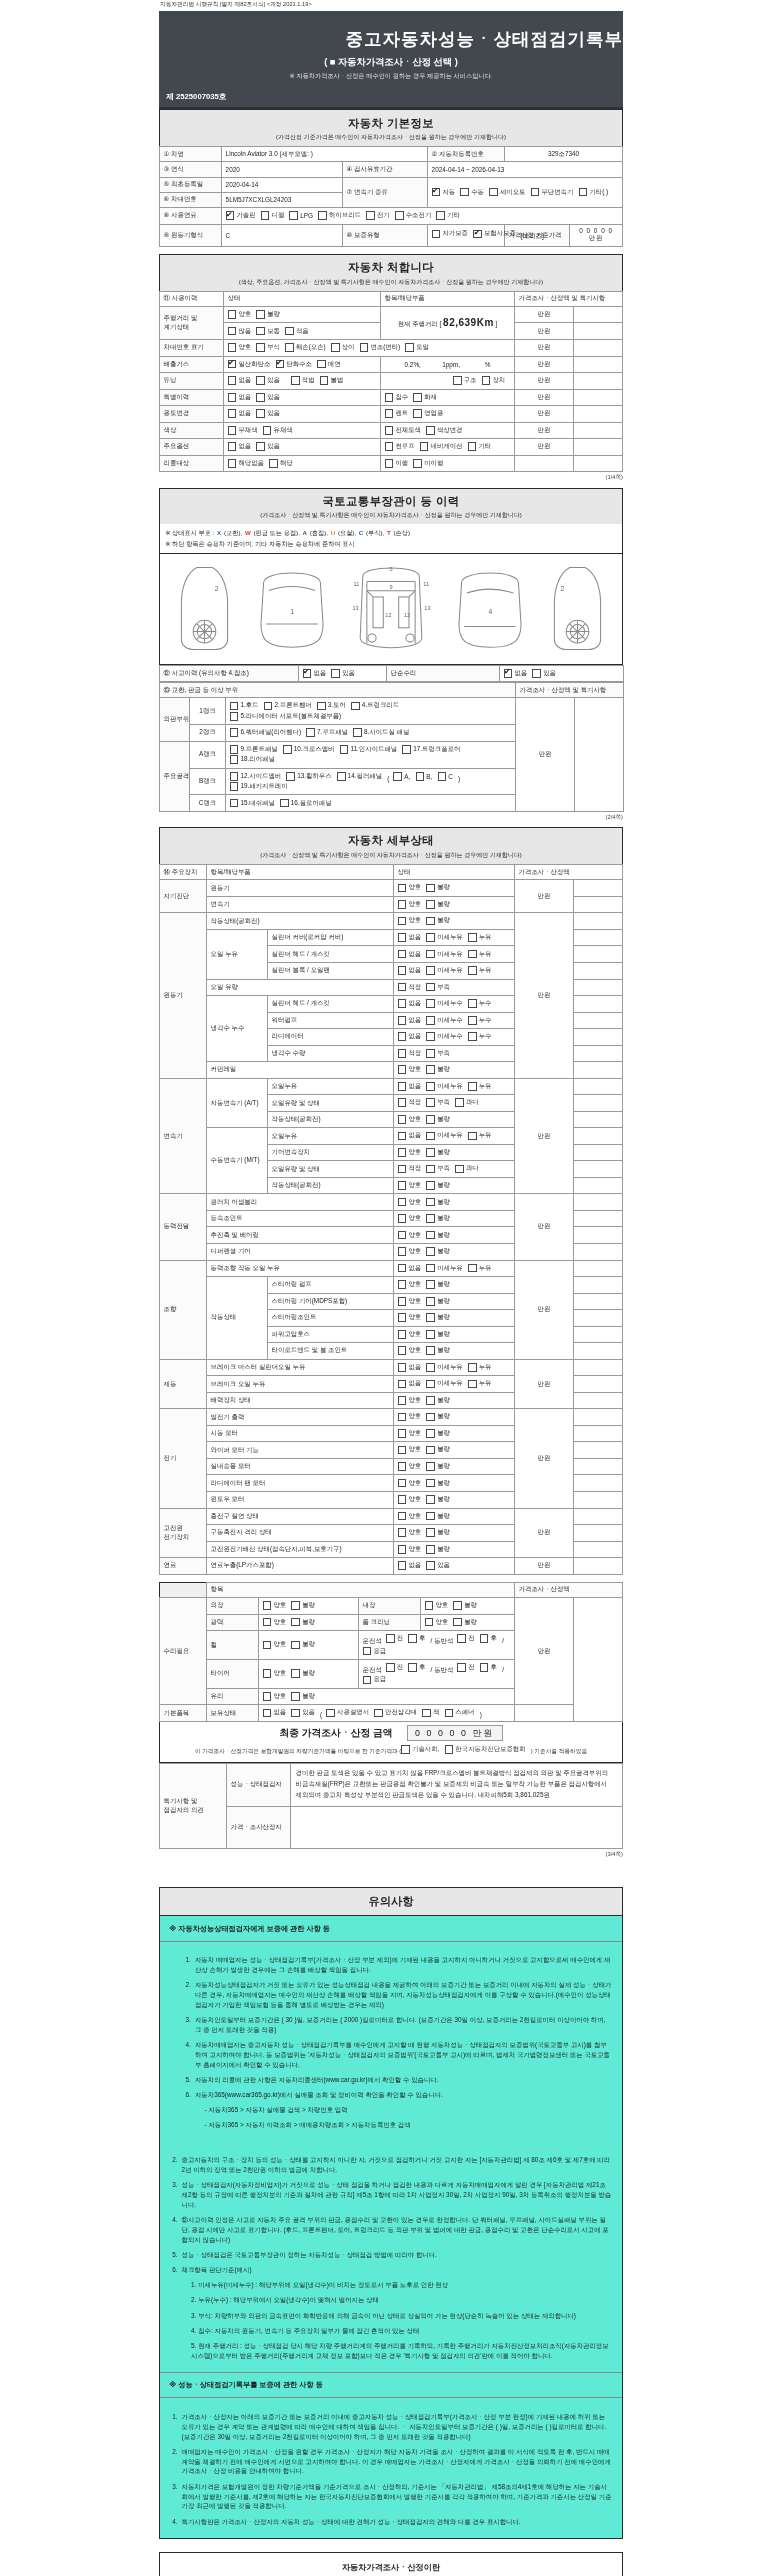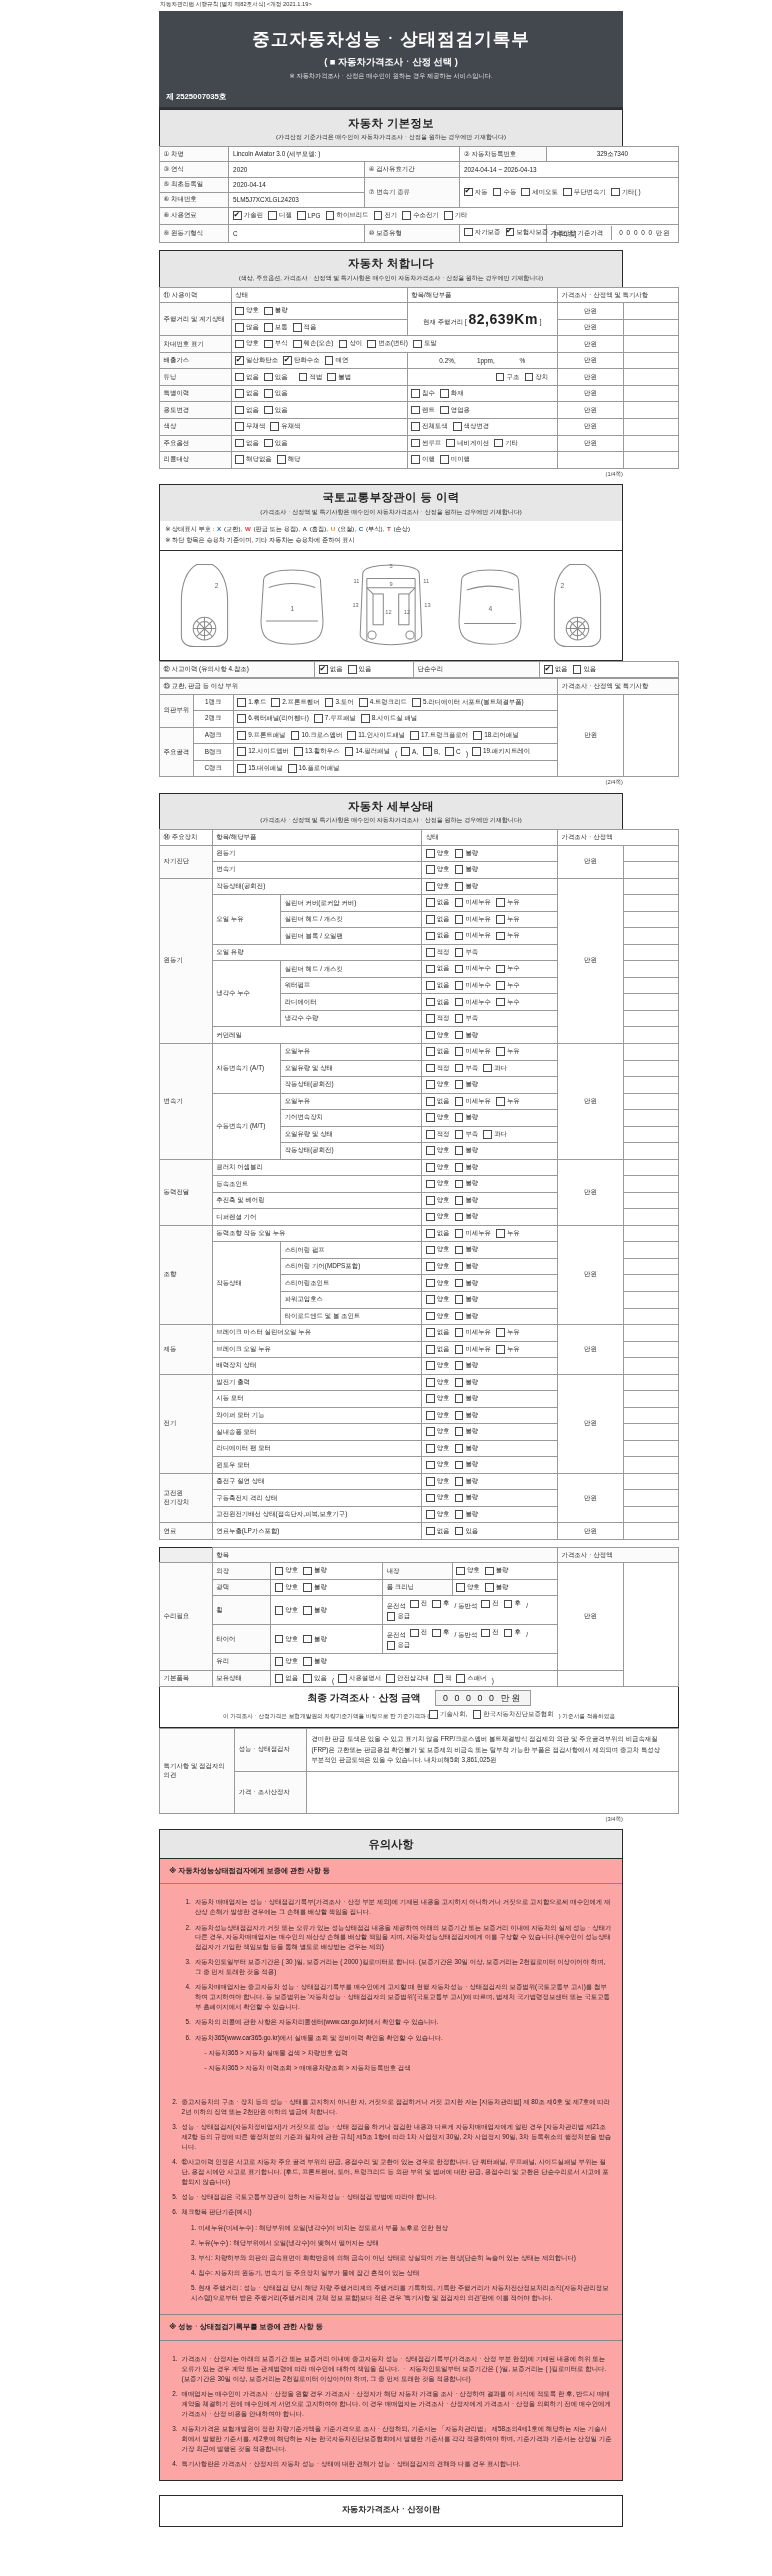--- a/index.html
+++ b/index.html
@@ -2,52 +2,52 @@
 <html lang="ko" style="font-size:8.2px"><head>
 <meta charset="utf-8">
 <style>
   html,body{margin:0;padding:0;background:#fff;}
   body{width:773px;min-height:2576px;font-family:"Liberation Sans","DejaVu Sans",sans-serif;color:#222;}
   .page{position:relative;width:773px;min-height:2576px;}
   .doc{width:464px;margin-left:159px;}
   .topline{font-size:5.7px;color:#333;padding:1px 0 2.1px 1px;}
   
   .masthead{background:#43474e;color:#fff;padding:15.5px 0 5.2px;border-bottom:2.1px solid #2e3238;}
-  .masthead .t1{text-align:center;font-size:17.5px;font-weight:bold;letter-spacing:1px;}
+  .masthead .t1{text-align:right;font-size:17.5px;font-weight:bold;letter-spacing:1px;}
   .masthead .t2{text-align:center;font-size:9.3px;font-weight:bold;margin-top:5.2px;}
   .masthead .t3{text-align:center;font-size:6.2px;color:#e3e3e3;margin-top:3.1px;}
   .masthead .docno{font-size:7.7px;font-weight:bold;margin:11.3px 0 0 7.2px;}
   
   .sec{border:1px solid #2a2a2a;border-bottom:none;background:#e7e7e7;text-align:center;padding:5.2px 0 4.1px;}
   .sec .h{font-size:11.3px;font-weight:bold;letter-spacing:0.5px;}
   .sec .sh{font-size:6px;margin-top:2.6px;color:#222;}
-  table{border-collapse:collapse;width:520px;table-layout:fixed;}
+  table{border-collapse:collapse;width:464px;table-layout:fixed;}
   td,th{border:0.5px solid #9a9a9a;font-size:6.4px;padding:2.6px 3.6px;vertical-align:middle;word-break:keep-all;}
   table.outer{border:1px solid #2a2a2a;}
   td.lab{background:#fbfbfb;}
   td.won{text-align:center;}
   .pre{white-space:pre-wrap;}
   .pagemark{text-align:right;font-size:5.7px;color:#444;padding:2.1px 1px 5.2px 0;width:464px;}
   
   .cb{display:inline-flex;align-items:center;margin:0.5px 5.2px 0.5px 0;white-space:nowrap;}
   .box{width:6.7px;height:6.7px;border:1px solid #4a4a4a;background:#fff;display:inline-block;margin-right:2.1px;position:relative;flex:none;}
   .box.on::after{content:"✔";position:absolute;top:-2.6px;left:-0.5px;font-size:7.7px;font-weight:bold;color:#111;}
   .cl{font-size:6.4px;}
   .plain{margin-right:4.1px;font-size:6.4px;}
-  .mile{font-size:14px;font-weight:bold;letter-spacing:0.5px;}
+  .mile{font-size:10px;font-weight:bold;letter-spacing:0.5px;}
   .small{font-size:5.7px;color:#333;}
   
   .acc-notes{border:1px solid #2a2a2a;border-top:none;padding:4.1px 5.2px;font-size:6.2px;background:#fff;}
   .legend span.code{font-weight:bold;margin:0 1px;}
   .diagram{border:1px solid #2a2a2a;border-top:none;padding:7.2px 3.1px;display:flex;justify-content:space-around;align-items:center;background:#fff;}
   
   td.g{background:#fbfbfb;text-align:left;}
   td.s{background:#fff;}
   
-  .noticebox{border:1px solid #2a2a2a;background:#fca5a5;}
+  .noticebox{border:1px solid #2a2a2a;background:#5eead4;margin-top:23px;}
   .notice-head{background:#e7e7e7;text-align:center;font-size:11.3px;font-weight:bold;padding:6.2px 0;border-bottom:1px solid #2a2a2a;}
   .notice-sub{font-size:7.2px;font-weight:bold;padding:7.2px 9.3px;border-bottom:0.5px solid #888;}
   .notes-list{padding:8.2px 10.3px 6.2px 4.1px;}
   .note-item{display:flex;margin:5.2px 0;font-size:6.4px;line-height:1.55;}
   .note-item .num{width:13.4px;flex:none;text-align:right;margin-right:4.1px;}
   .indent2{margin-left:13.4px;}
   .indent3{margin-left:27px;}
   
   .infobox{border:1.5px solid #2a2a2a;margin-top:13.4px;padding:6.2px 8.2px;background:#fff;}
   .infobox .it{font-size:8.2px;font-weight:bold;text-align:center;margin:2.1px 0 5.2px;}

